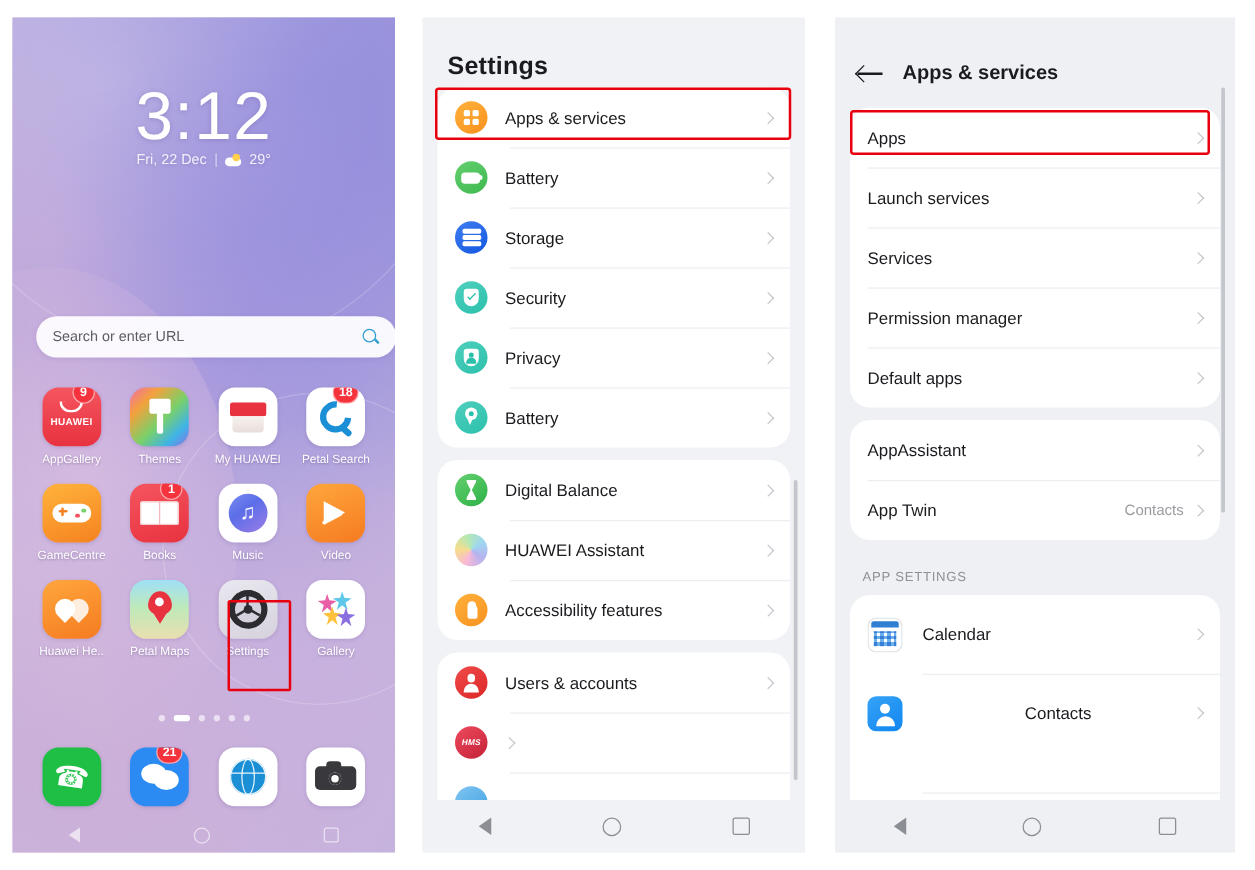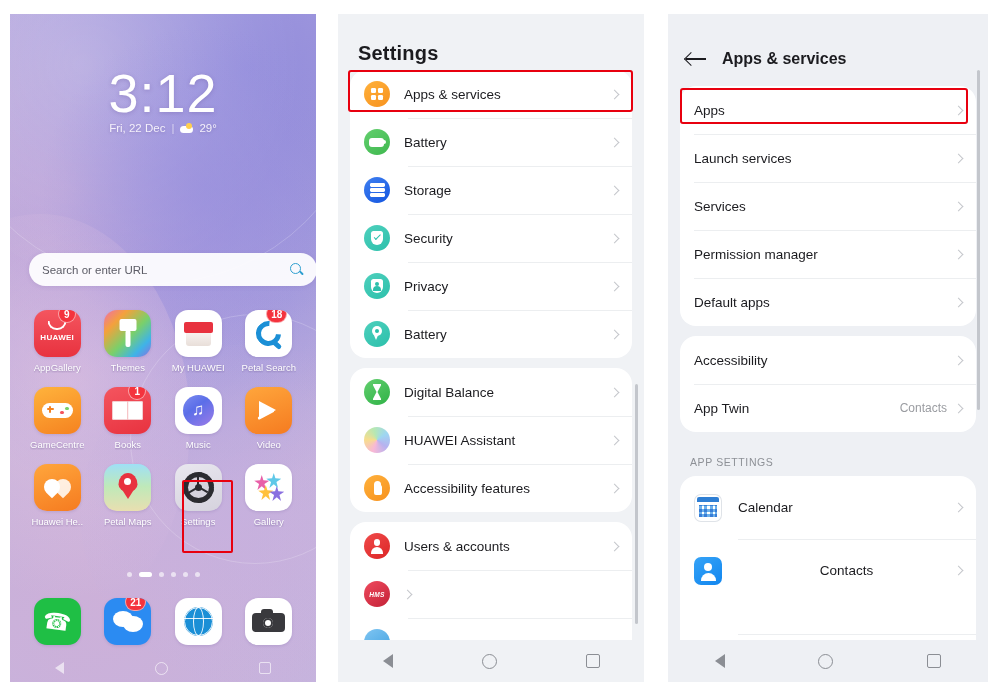--- a/index.html
+++ b/index.html
@@ -615,21 +615,21 @@
           <span class="chev"></span>
         </div>
         <div class="row">
           <span class="rowlabel">Default apps</span>
           <span class="chev"></span>
         </div>
       </div>
 
       <div class="card plain">
         <div class="row">
-          <span class="rowlabel">Accessibility</span>
+          <span class="rowlabel">AppAssistant</span>
           <span class="chev"></span>
         </div>
         <div class="row">
           <span class="rowlabel">App Twin</span>
           <span class="rowvalue">Contacts</span>
           <span class="chev"></span>
         </div>
       </div>
 
       <div class="grouphdr">APP SETTINGS</div>

